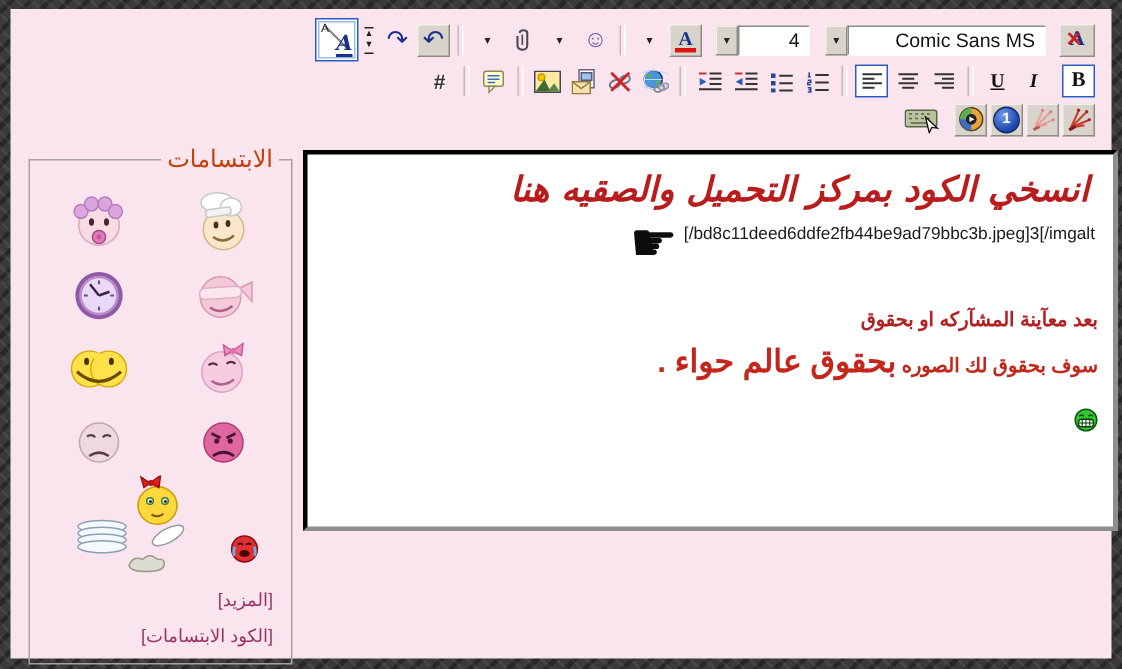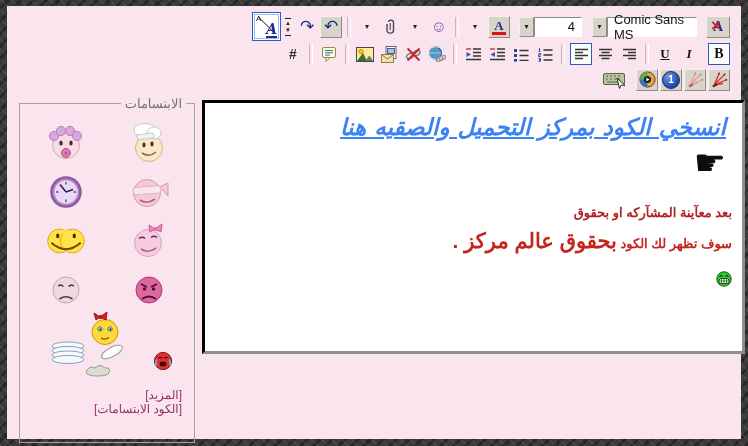--- a/index.html
+++ b/index.html
@@ -41,46 +41,46 @@
   .removefmt .ra{font:700 14px "Liberation Serif",serif;color:#1a2f8a;}
   .removefmt .rx{position:absolute;left:4px;top:-1px;font:700 17px "Liberation Sans",sans-serif;color:#cc2222;}
   .combo{display:flex;align-items:center;margin:0 2px;}
   .combo .dd{width:15px;height:20px;display:flex;align-items:center;justify-content:center;
              background:#d8d4cb;border:1px solid;border-color:#f4f1ea #8e8b82 #8e8b82 #f4f1ea;box-sizing:border-box;}
   .combo .dd span{font-size:8px;color:#222;}
   .combo .field{height:20px;background:#fff;border:1px solid;border-color:#8a8a8a #ffffff #ffffff #8a8a8a;
                 box-sizing:border-box;display:flex;align-items:center;justify-content:flex-end;
                 padding:0 6px;font-size:13px;color:#111;}
   .f-size{width:48px;}
-  .f-font{width:90px;}
+  .f-font{width:132px;}
   .ltr-txt{font:700 13px "Liberation Serif",serif;color:#111;}
   .u-l{text-decoration:underline;}
   .i-l{font-style:italic;}
   .b-l{font-weight:700;font-size:14px;}
   .hashg{font:700 14px "Liberation Sans",sans-serif;color:#333;text-shadow:1px 1px 0 #fff;}
   .onebtn{width:22px;}
   .onecirc{width:16px;height:16px;border-radius:50%;background:radial-gradient(circle at 35% 30%,#6f9ae8,#1d44ad 70%);border:1px solid #12275e;
            display:flex;align-items:center;justify-content:center;color:#fff;font:700 10px "Liberation Sans",sans-serif;}
 
   
   fieldset.smpanel{position:absolute;left:12px;top:90px;width:176px;height:347px;box-sizing:border-box;
       border:1px solid #a8a0a6;margin:0;padding:2px 4px 0;background:transparent;}
-  fieldset.smpanel legend{font-size:13px;color:#737373;padding:0 4px;margin-right:4px;}
+  fieldset.smpanel legend{font-size:16px;color:#c2410c;padding:0 4px;margin-right:4px;}
   .sm-grid{display:grid;grid-template-columns:1fr 1fr;row-gap:5px;justify-items:center;padding-top:8px;}
   .smbtn{width:44px;height:44px;display:flex;align-items:center;justify-content:center;}
   .cluster{position:relative;height:74px;}
   .dishes{position:absolute;left:26px;top:0;}
   .cry{position:absolute;left:128px;top:38px;}
-  .sm-links{display:flex;flex-direction:column;align-items:flex-start;padding:2px 8px 0;text-align:center;}
+  .sm-links{display:flex;flex-direction:column;gap:10px;align-items:flex-start;padding:2px 8px 0;text-align:center;}
   .sm-links a{color:#993366;font-size:12px;text-decoration:none;}
 
   
   .editor{position:absolute;left:195px;top:94px;width:543px;height:254px;box-sizing:border-box;
       background:#fff;border:3px solid;border-color:#000 #8e8e8e #8e8e8e #000;padding:8px 10px;overflow:hidden;}
-  .ed-title{font:italic 700 23px "DejaVu Serif",serif;color:#3b82f6;text-align:right;padding:2px 6px 0 0;text-decoration:underline;}
+  .ed-title{font:italic 700 23px "DejaVu Serif",serif;color:#b91c1c;text-align:right;padding:2px 6px 0 0;}
   .codeblock{direction:ltr;text-align:right;font-size:11.5px;line-height:14px;color:#1a1a1a;margin-top:9px;padding-right:2px;}
   .code-l2{display:flex;justify-content:flex-end;align-items:flex-start;}
   .hand{font-family:"DejaVu Sans",sans-serif;font-size:36px;line-height:14px;color:#0d0d0d;position:relative;top:7px;margin-right:4px;}
   .red1{margin-top:42px;font-weight:700;font-size:13px;color:#b22222;}
   .red2{margin-top:9px;font-weight:700;font-size:13px;color:#c3271b;}
   .red2 .big{font-size:21px;}
   .grinline{margin-top:18px;padding-left:4px;}
 </style>
 </head>
 <body>
@@ -422,25 +422,26 @@
       <a href="#">[المزيد]</a>
       <a href="#">[الكود الابتسامات]</a>
     </div>
   </fieldset>
 
   <div class="editor" dir="rtl">
     <div class="ed-title">انسخي الكود بمركز التحميل والصقيه هنا</div>
     <div class="codeblock">
       <div class="code-l2">
         <span class="hand">☛</span>
+        <span>[/bd8c11deed6ddfe2fb44be9ad79bbc3b.jpeg]3[/imgalt</span>
       </div>
     </div>
     <div class="red1">بعد معآينة المشآركه او بحقوق</div>
     <div class="red2">
-      <span>سوف تظهر لك الكود </span><span class="big">بحقوق عالم مركز .</span>
+      <span>سوف بحقوق لك الصوره </span><span class="big">بحقوق عالم حواء .</span>
     </div>
     <div class="grinline">
       <svg width="16" height="16" viewBox="0 0 16 16">
         <circle cx="8" cy="8" r="7.2" fill="#31c831" stroke="#0f5a0f"></circle>
         <path d="M3.5 5.5 Q5 3.8 6.5 5.5 M9.5 5.5 Q11 3.8 12.5 5.5" fill="none" stroke="#063f06" stroke-width="1.1"></path>
         <rect x="3" y="7.5" width="10" height="5" rx="2.2" fill="#fff" stroke="#063f06" stroke-width="0.9"></rect>
         <path d="M5.5 7.8 v4.4 M8 7.8 v4.4 M10.5 7.8 v4.4 M3.2 10 h9.6" stroke="#063f06" stroke-width="0.7"></path>
       </svg>
     </div>
   </div>

